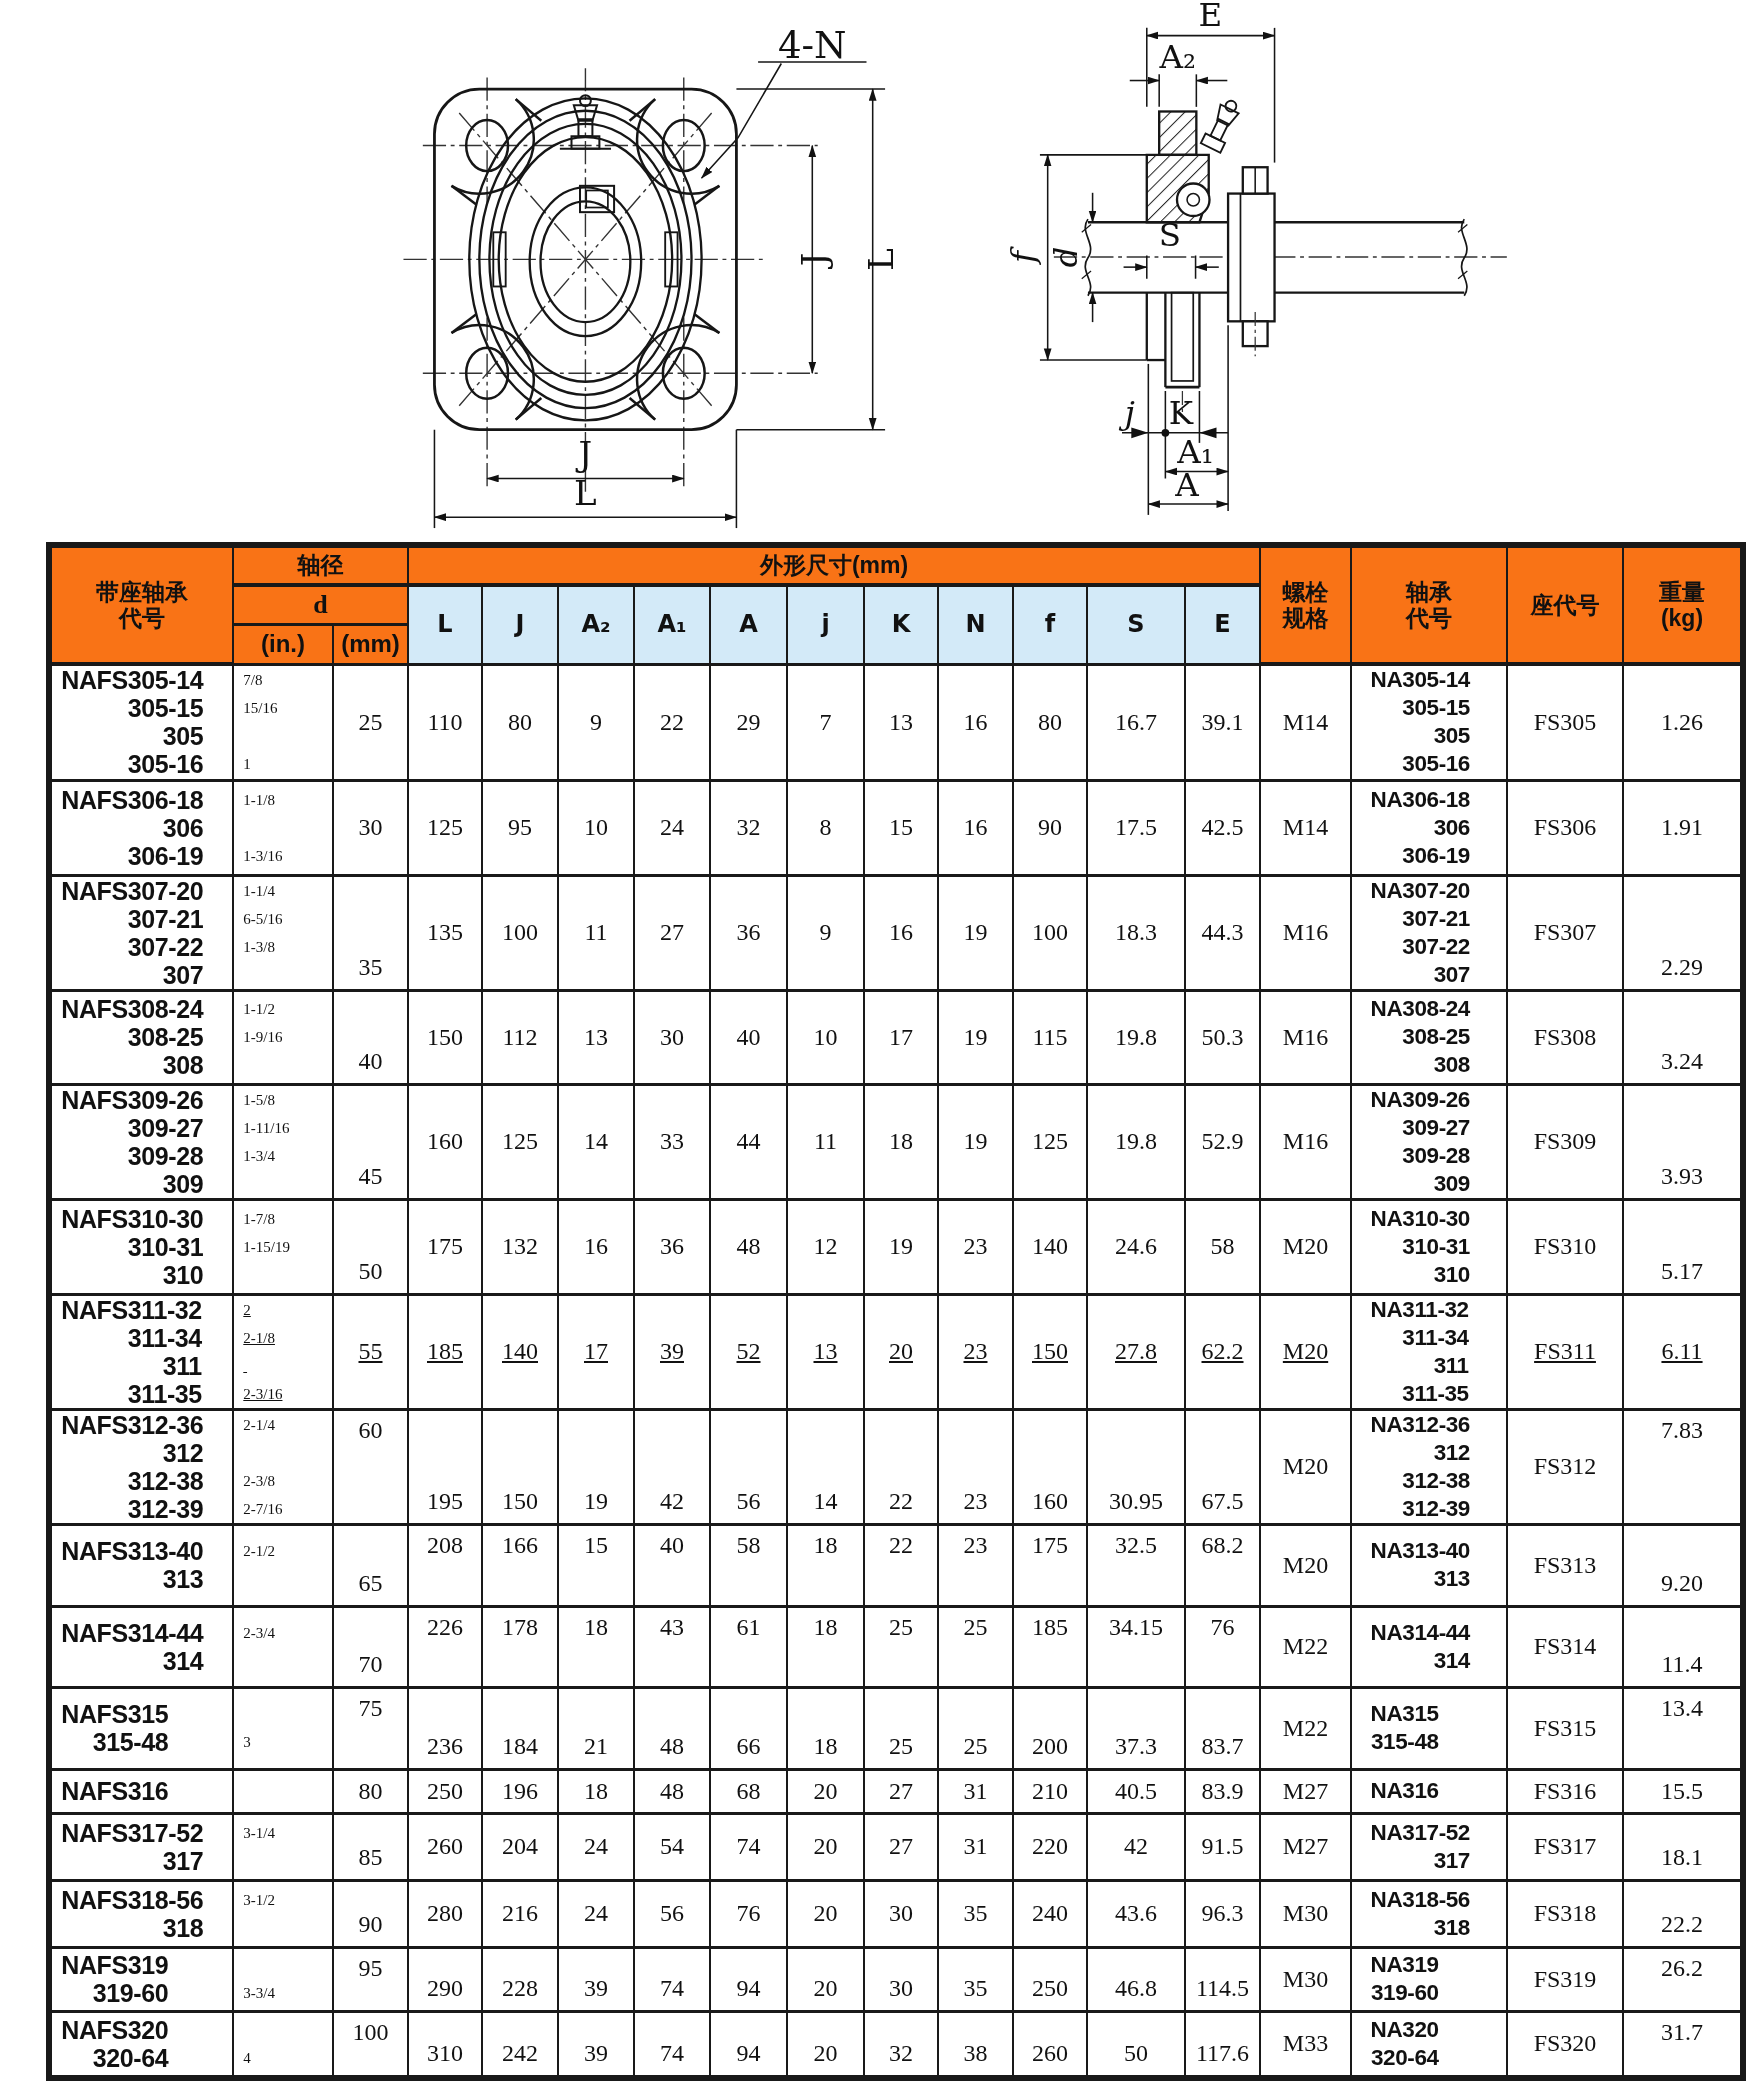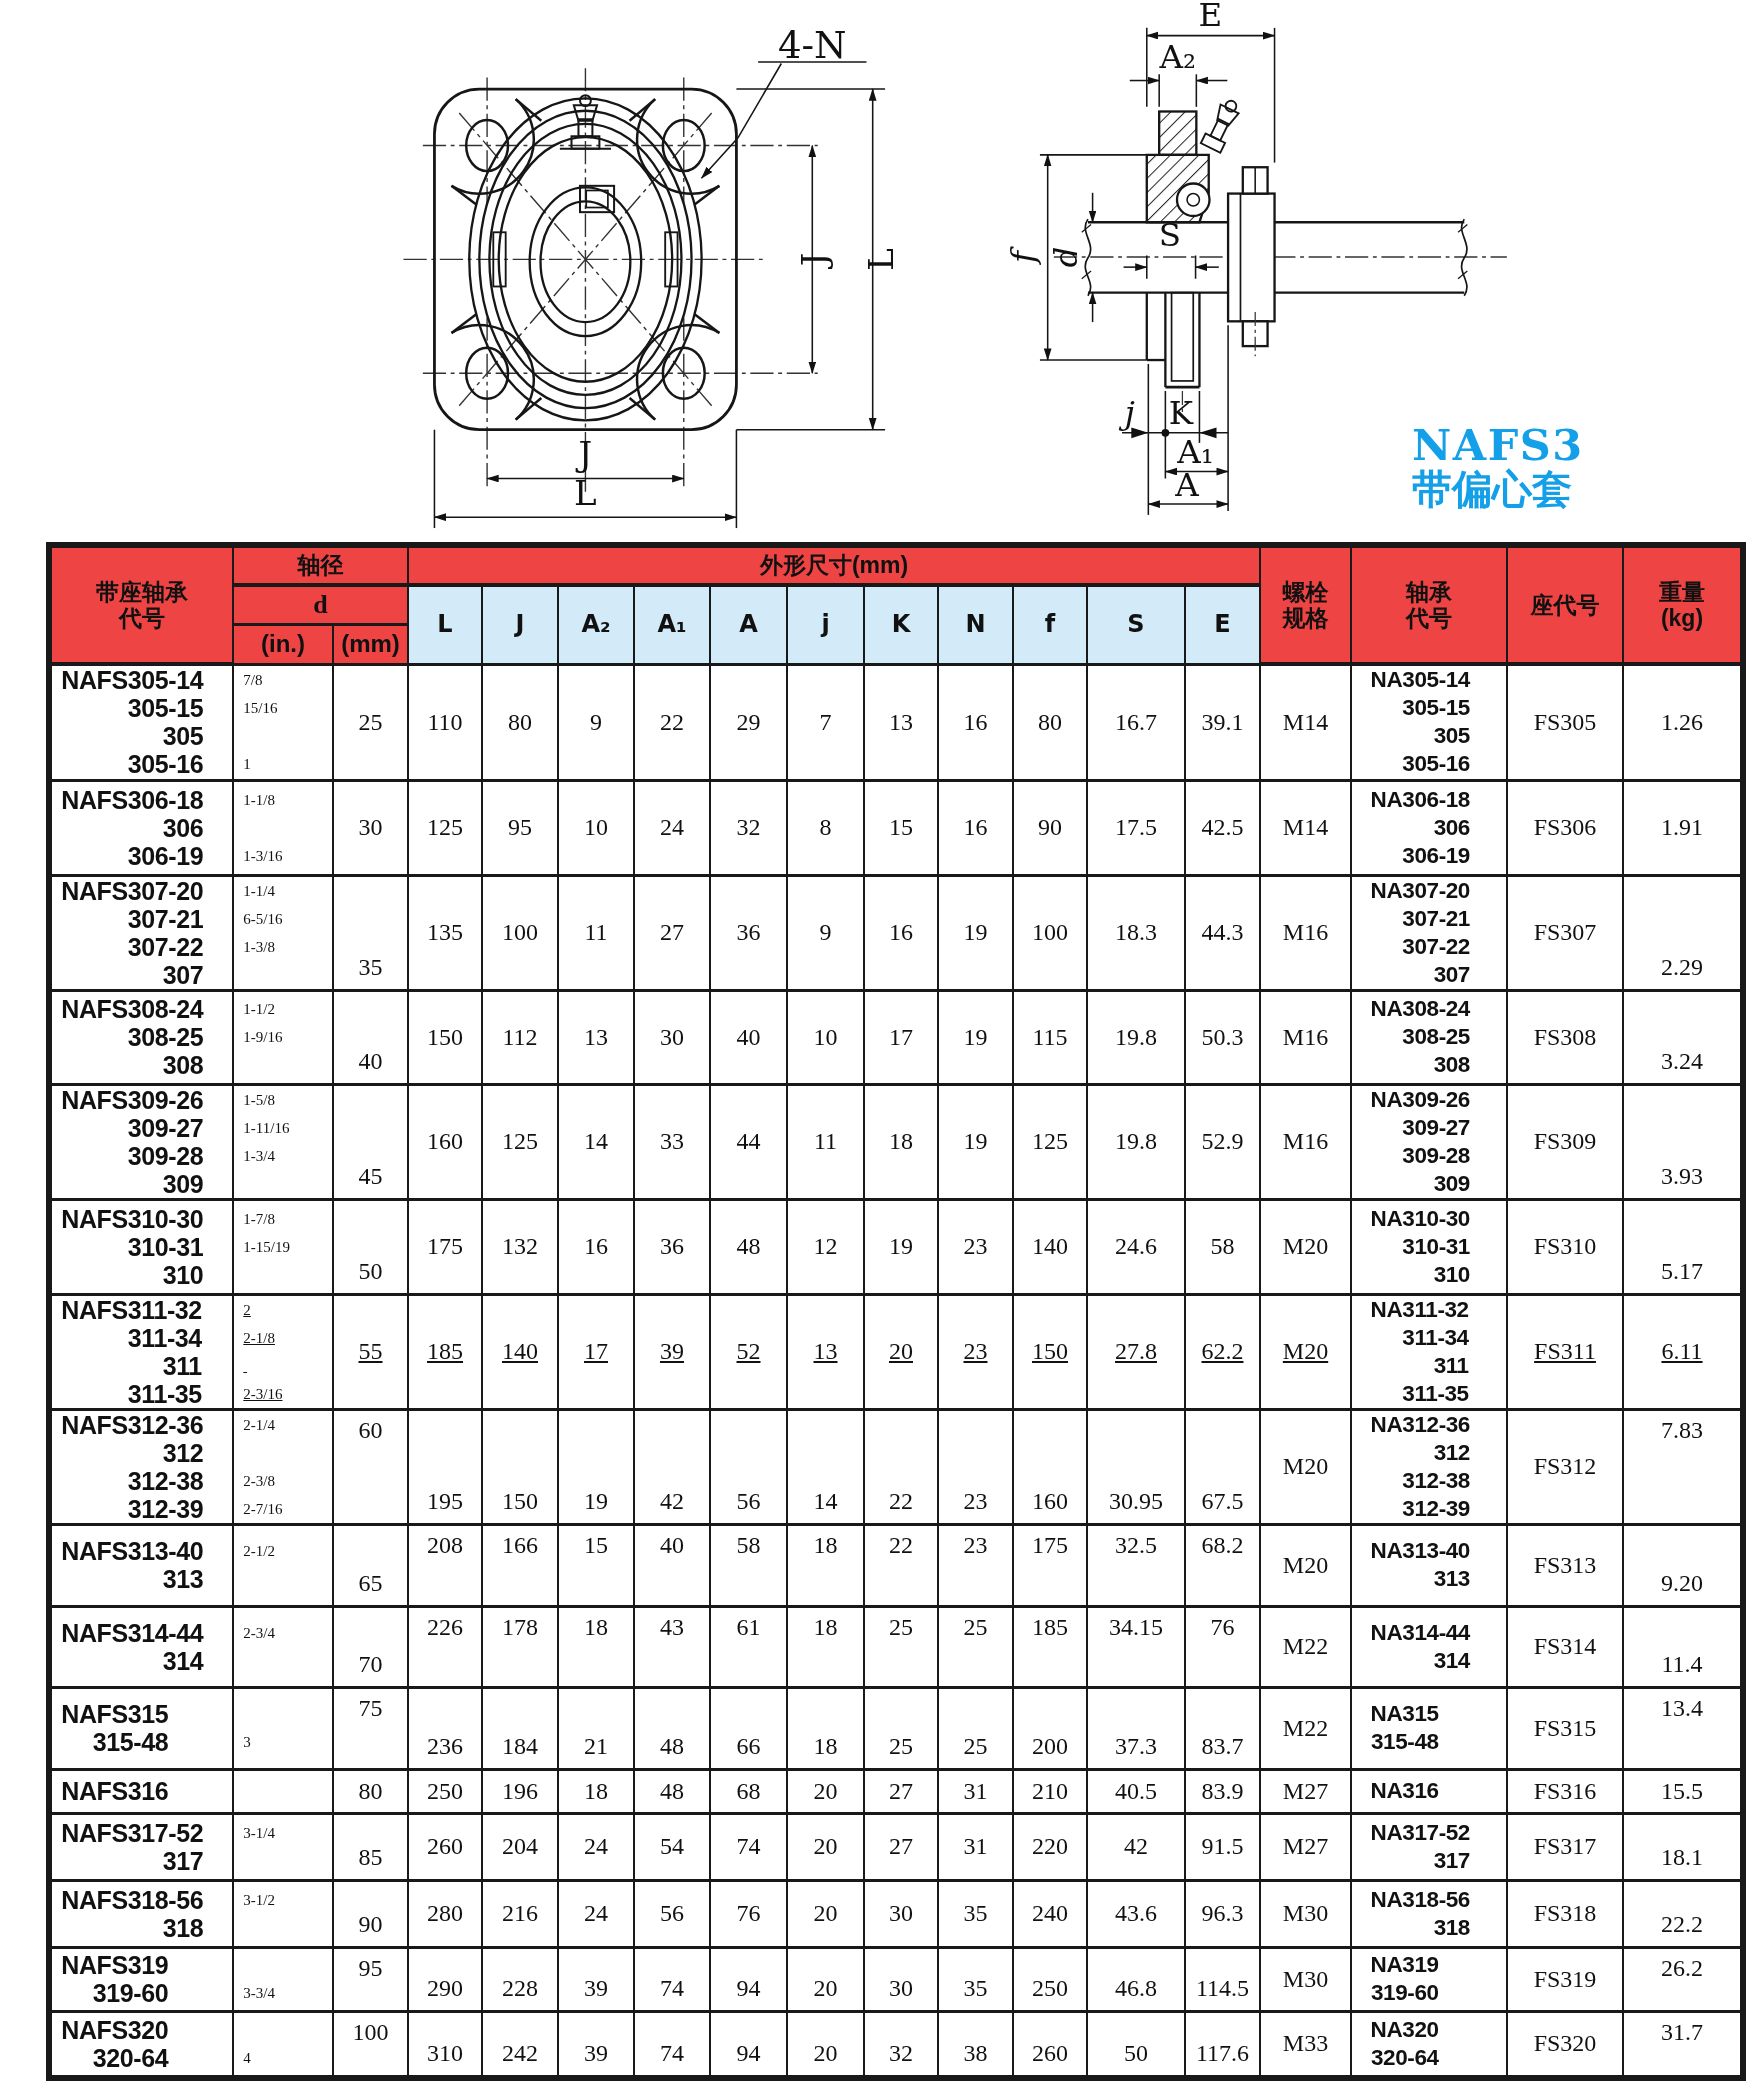--- a/index.html
+++ b/index.html
@@ -8,21 +8,21 @@
   
   .draw-svg{position:absolute;left:0;top:0;}
   .badge{position:absolute;left:1412px;top:423px;line-height:1.05;
          font-family:"DejaVu Serif","Liberation Serif",serif;font-weight:bold;}
   .badge .l1{font-size:43px;letter-spacing:1.5px;}
   .badge .l2{font-size:40px;font-family:"Liberation Sans",sans-serif;}
   
   table.spec{position:absolute;left:46px;top:542px;width:1666px;border-collapse:collapse;
              table-layout:fixed;border:6.2px solid #191919;}
   .spec th,.spec td{border:2.3px solid #191919;padding:0;overflow:hidden;}
-  .spec thead th{background:#ef4444;font-family:"Liberation Sans","DejaVu Sans",sans-serif;
+  .spec thead th{background:#f97316;font-family:"Liberation Sans","DejaVu Sans",sans-serif;
                  font-weight:bold;font-size:23px;text-align:center;vertical-align:middle;line-height:1.15;}
   .spec thead tr.r1 th{border-bottom-width:4.6px;}
   .spec thead th.rs3{border-bottom-width:2.3px;}
   .spec thead th.dcell{border-bottom-width:3.9px;font-family:"Liberation Serif",serif;font-weight:bold;font-size:26px;}
   .spec thead th.dimletter{font-family:"DejaVu Sans","Liberation Sans",sans-serif;font-weight:600;font-size:24px;background:#d3eaf8;}
   .spec thead th.unit{font-size:24px;}
   .spec tbody tr td{border-top-width:3.1px;}
   .spec tbody tr:first-child td{border-top-width:3.9px;}
   .spec td.num{font-family:"Liberation Serif",serif;font-size:24px;text-align:center;vertical-align:middle;}
   .spec td.code{font-family:"Liberation Sans",sans-serif;font-weight:bold;font-size:25px;
@@ -210,24 +210,20 @@
         <text x="1390" y="332" font-style="italic" transform="rotate(-90 1390 332)">d</text>
         <text x="1510" y="318">S</text>
         <text x="1458" y="548" font-style="italic">j</text>
         <text x="1524" y="548">K</text>
         <text x="1543" y="598">A₁</text>
         <text x="1532" y="640">A</text>
       </g>
     </g>
   </svg>
 
-  <div class="badge" style="color: rgb(19, 160, 232);">
-    <div class="l1">NAFS3</div>
-    <div class="l2">带偏心套</div>
-  </div>
 
   <table class="spec">
     <colgroup>
       <col style="width:184px">
         <col style="width:100px">
         <col style="width:75px">
       <col style="width:74px">
         <col style="width:76px">
         <col style="width:76px">
         <col style="width:76px">

